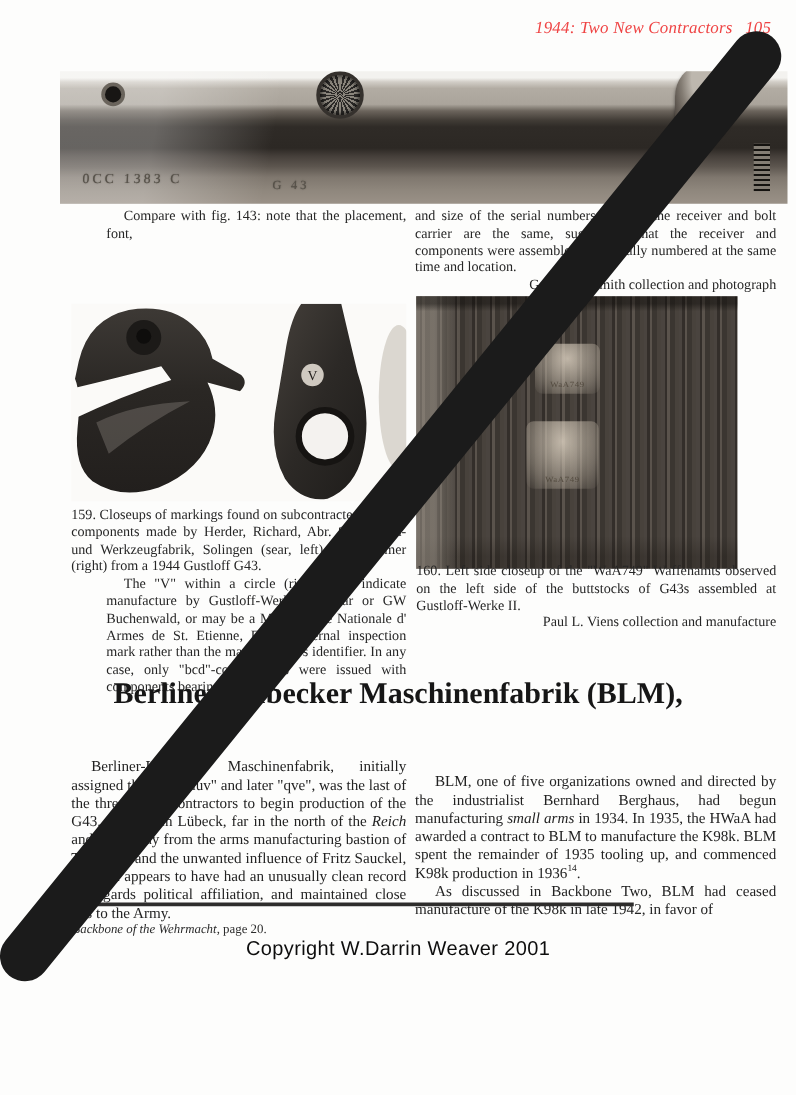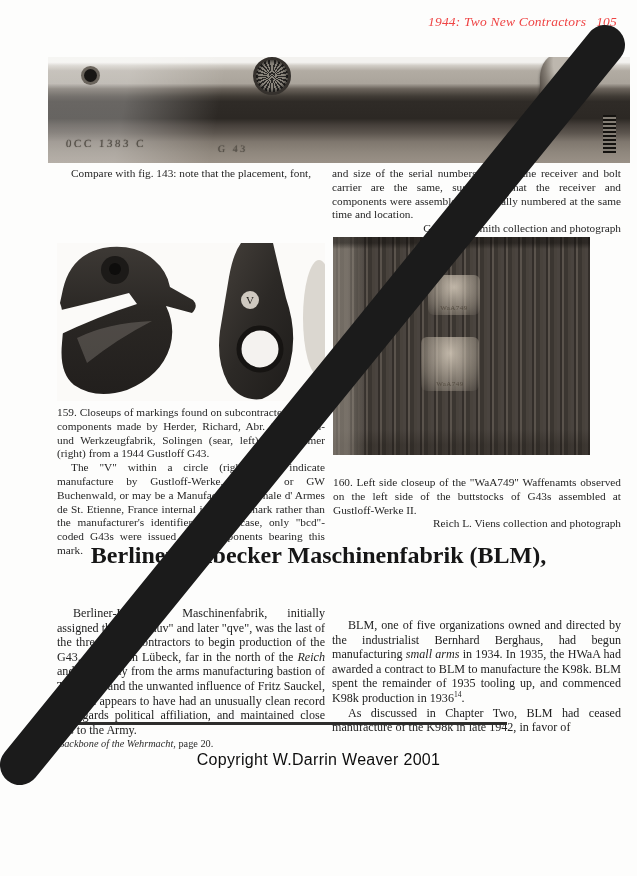--- a/index.html
+++ b/index.html
@@ -8,21 +8,21 @@
     background:#fdfdfc;color:#242424;
     font-family:"Liberation Serif","DejaVu Serif",serif;
   }
   .abs{position:absolute;}
   
   .page-header{top:14px;right:20px;font-size:13.5px;color:#ef4444;letter-spacing:.2px;font-style:italic;}
   .page-header .pnum{margin-left:10px;}
   
   .cap{font-size:11.3px;line-height:13.8px;text-align:justify;color:#262626;}
   .cap p{margin:0;}
-  .cap p.ind{text-indent:14px;}
+  .cap p.ind{text-indent:14px;margin-left:28px;}
   .credit{text-align:right;text-indent:0 !important;}
   .bodytext{font-size:12.1px;line-height:14.6px;text-align:justify;color:#222;}
   .bodytext p{margin:0;text-indent:16px;}
   sup{font-size:.62em;vertical-align:super;line-height:0;}
   
   .section-heading{left:40px;top:541px;width:557px;text-align:center;
     font-weight:bold;font-size:24px;line-height:28.5px;color:#161616;}
   
   .photo-top{left:48px;top:57px;width:582px;height:106px;overflow:hidden;
     background:
@@ -132,36 +132,36 @@
 
 <div class="abs photo-stock">
   <div class="waa-stamp stamp-upper">
     <span>WaA749</span>
   </div>
   <div class="waa-stamp stamp-lower">
     <span>WaA749</span>
   </div>
 </div>
 
-<div class="abs cap" style="left:333px;top:476px;width:288px;">
+<div class="abs cap" style="left:333px;top:451px;width:288px;">
   <p>160. Left side closeup of the "WaA749" Waffenamts observed on the left side of the buttstocks of G43s assembled at Gustloff-Werke II.</p>
-  <p class="credit">Reich L. Viens collection and photograph</p>
+  <p class="credit">Paul L. Viens collection and manufacture</p>
 </div>
 
 <div class="abs section-heading">
   <div>Berliner-Lübecker Maschinenfabrik (BLM),</div>
 </div>
 
 <div class="abs bodytext" style="left:57px;top:606px;width:268px;">
   <p><span>Berliner-Lübecker Maschinenfabrik, initially assigned the code "duv" and later "qve", was the last of the three major contractors to begin production of the G43. Situated in Lübeck, far in the north of the </span><i>Reich</i><span> and well away from the arms manufacturing bastion of Thuringia and the unwanted influence of Fritz Sauckel, the firm appears to have had an unusually clean record as regards political affiliation, and maintained close ties to the Army.</span></p>
 </div>
 
 <div class="abs bodytext" style="left:332px;top:606px;width:289px;margin-top:12px;">
   <p><span>BLM, one of five organizations owned and directed by the industrialist Bernhard Berghaus, had begun manufacturing </span><i>small arms</i><span> in 1934. In 1935, the HWaA had awarded a contract to BLM to manufacture the K98k. BLM spent the remainder of 1935 tooling up, and commenced K98k production in 1936</span><sup>14</sup><span>.</span></p>
-  <p>As discussed in Chapter Two, BLM had ceased manufacture of the K98k in late 1942, in favor of</p>
+  <p>As discussed in Backbone Two, BLM had ceased manufacture of the K98k in late 1942, in favor of</p>
 </div>
 
 <div class="abs foot-rule"></div>
 <div class="abs footnote"><span>14 </span><i>Backbone of the Wehrmacht</i><span>, page 20.</span></div>
 <div class="abs copyright">Copyright W.Darrin Weaver 2001</div>
 
 <svg class="abs band-overlay" width="637" height="876" viewBox="0 0 637 876">
   <line x1="605" y1="45" x2="20" y2="765" stroke="#1b1b1b" stroke-width="40" stroke-linecap="round"></line>
 </svg>
 

